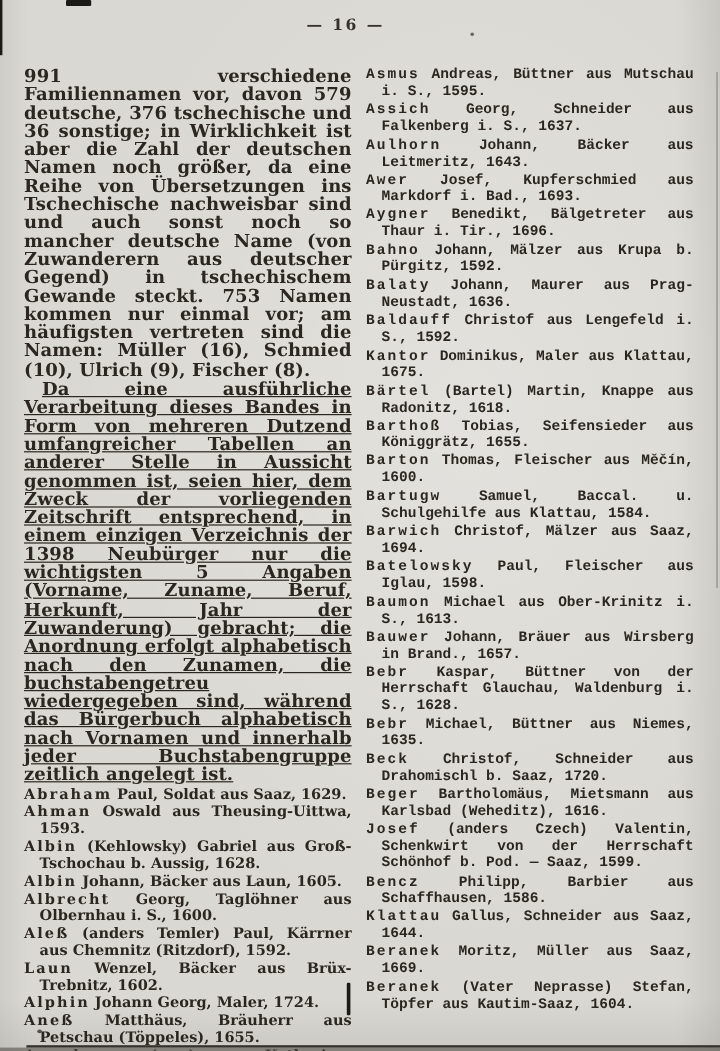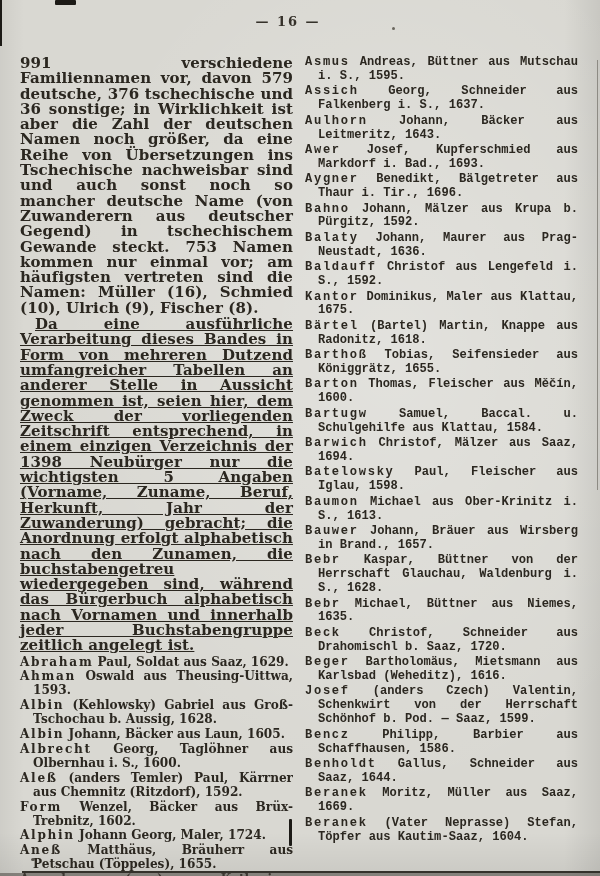--- a/index.html
+++ b/index.html
@@ -70,21 +70,21 @@
         <p class="para">991 verschiedene Familiennamen vor, davon 579 deutsche, 376 tschechische und 36 sonstige; in Wirklichkeit ist aber die Zahl der deutschen Namen noch größer, da eine Reihe von Übersetzungen ins Tschechische nachweisbar sind und auch sonst noch so mancher deutsche Name (von Zuwanderern aus deutscher Gegend) in tschechischem Gewande steckt. 753 Namen kommen nur einmal vor; am häufigsten vertreten sind die Namen: Müller (16), Schmied (10), Ulrich (9), Fischer (8).</p>
         <p class="para">Da eine ausführliche Verarbeitung dieses Bandes in Form von mehreren Dutzend umfangreicher Tabellen an anderer Stelle in Aussicht genommen ist, seien hier, dem Zweck der vorliegenden Zeitschrift entsprechend, in einem einzigen Verzeichnis der 1398 Neubürger nur die wichtigsten 5 Angaben (Vorname, Zuname, Beruf, Herkunft, Jahr der Zuwanderung) gebracht; die Anordnung erfolgt alphabetisch nach den Zunamen, die buchstabengetreu wiedergegeben sind, während das Bürgerbuch alphabetisch nach Vornamen und innerhalb jeder Buchstabengruppe zeitlich angelegt ist.</p>
       </div>
     <div class="entries">
         <p class="entry"><span class="surname">Abraham</span> Paul, Soldat aus Saaz, 1629.</p>
         <p class="entry"><span class="surname">Ahman</span> Oswald aus Theusing-Uittwa, 1593.</p>
         <p class="entry"><span class="surname">Albin</span> (Kehlowsky) Gabriel aus Groß-Tschochau b. Aussig, 1628.</p>
         <p class="entry"><span class="surname">Albin</span> Johann, Bäcker aus Laun, 1605.</p>
         <p class="entry"><span class="surname">Albrecht</span> Georg, Taglöhner aus Olbernhau i. S., 1600.</p>
         <p class="entry"><span class="surname">Aleß</span> (anders Temler) Paul, Kärrner aus Chemnitz (Ritzdorf), 1592.</p>
-        <p class="entry"><span class="surname">Form</span> Wenzel, Bäcker aus Brüx-Trebnitz, 1602.</p>
+        <p class="entry"><span class="surname">Laun</span> Wenzel, Bäcker aus Brüx-Trebnitz, 1602.</p>
         <p class="entry"><span class="surname">Alphin</span> Johann Georg, Maler, 1724.</p>
         <p class="entry"><span class="surname">Aneß</span> Matthäus, Bräuherr aus Petschau (Töppeles), 1655.</p>
         <p class="entry"><span class="surname">Angel</span> (owa) Katharina, Schmiedemeisterswitwe aus Saaz, 1639.</p>
         <p class="entry"><span class="surname">Antonin</span> Christof, Garkoch, 1654.</p>
         <p class="entry"><span class="surname">Antoniuw</span> Matthäus, Kantor aus Leitomyschl, 1589.</p>
       </div>
   </div>
 
   <div class="col col-right">
     <div class="entries">
@@ -104,21 +104,21 @@
         <p class="entry"><span class="surname">Barwich</span> Christof, Mälzer aus Saaz, 1694.</p>
         <p class="entry"><span class="surname">Batelowsky</span> Paul, Fleischer aus Iglau, 1598.</p>
         <p class="entry"><span class="surname">Baumon</span> Michael aus Ober-Krinitz i. S., 1613.</p>
         <p class="entry"><span class="surname">Bauwer</span> Johann, Bräuer aus Wirsberg in Brand., 1657.</p>
         <p class="entry"><span class="surname">Bebr</span> Kaspar, Büttner von der Herrschaft Glauchau, Waldenburg i. S., 1628.</p>
         <p class="entry"><span class="surname">Bebr</span> Michael, Büttner aus Niemes, 1635.</p>
         <p class="entry"><span class="surname">Beck</span> Christof, Schneider aus Drahomischl b. Saaz, 1720.</p>
         <p class="entry"><span class="surname">Beger</span> Bartholomäus, Mietsmann aus Karlsbad (Weheditz), 1616.</p>
         <p class="entry"><span class="surname">Josef</span> (anders Czech) Valentin, Schenkwirt von der Herrschaft Schönhof b. Pod. — Saaz, 1599.</p>
         <p class="entry"><span class="surname">Bencz</span> Philipp, Barbier aus Schaffhausen, 1586.</p>
-        <p class="entry"><span class="surname">Benholdt</span> Gallus, Schneider aus Saaz, 1644.</p>
+        <p class="entry"><span class="surname">Klattau</span> Gallus, Schneider aus Saaz, 1644.</p>
         <p class="entry"><span class="surname">Beranek</span> Moritz, Müller aus Saaz, 1669.</p>
         <p class="entry"><span class="surname">Beranek</span> (Vater Neprasse) Stefan, Töpfer aus Kautim-Saaz, 1604.</p>
       </div>
   </div>
 
   <div class="artifact a-topleft"></div>
   <div class="artifact a-leftedge"></div>
   <div class="artifact a-divider-ink"></div>
   <div class="artifact a-bottomline"></div>
   <div class="artifact a-bottomline2"></div>

